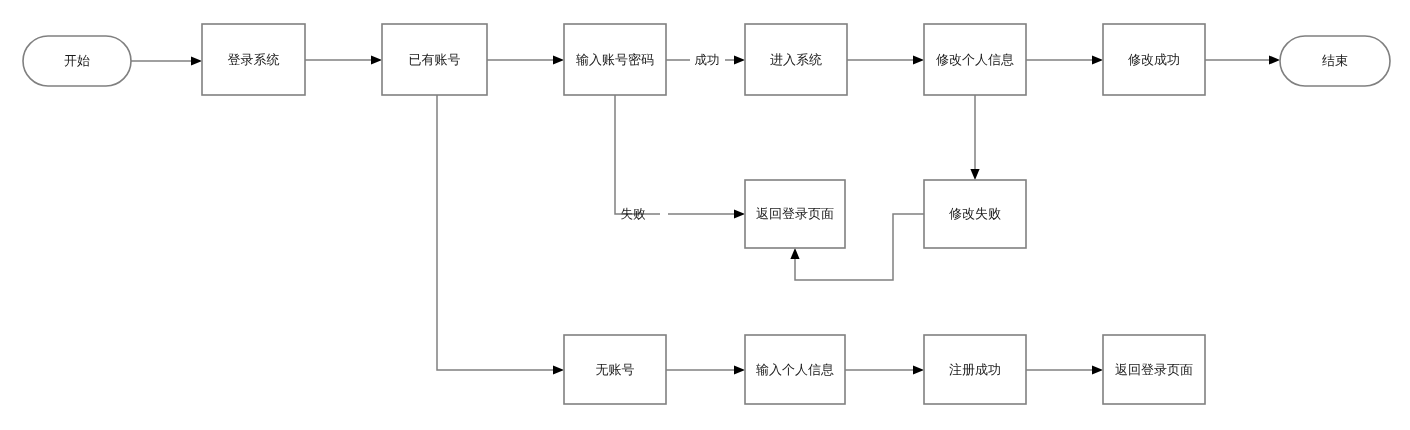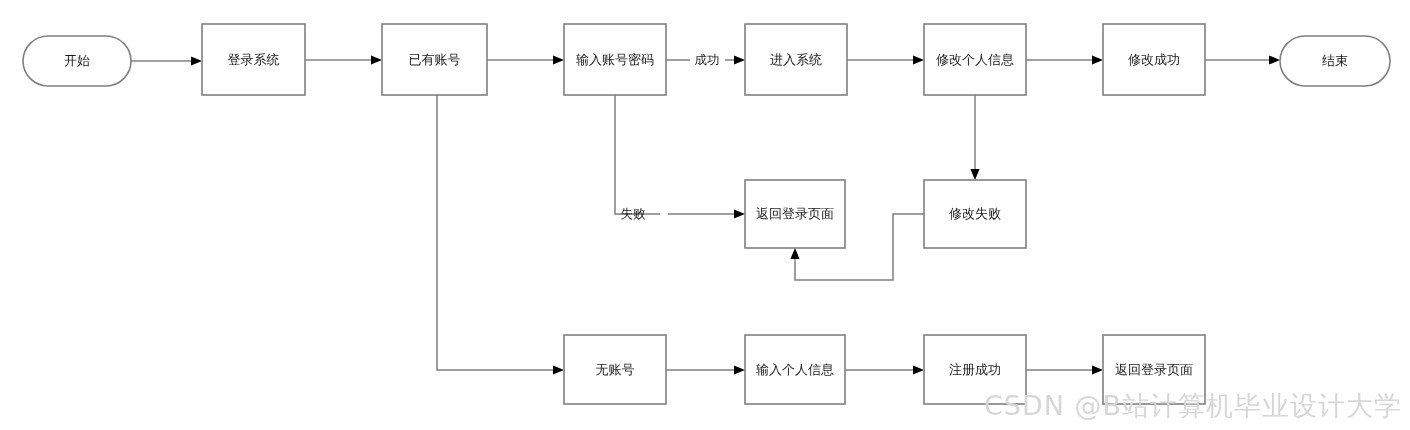--- a/index.html
+++ b/index.html
@@ -185,15 +185,14 @@
           <rect x="924" y="335" width="102" height="69" rx="0" ry="0" class="node-shape"></rect>
           <text x="975" y="370" class="node-label">注册成功</text>
         </g>
         <g>
           <rect x="1103" y="335" width="102" height="69" rx="0" ry="0" class="node-shape"></rect>
           <text x="1154" y="370" class="node-label">返回登录页面</text>
         </g>
       </g>
   </svg>
 
-  <div class="watermark-text">CSDN @B站计算机毕业设计大学</div>
 
 </div>
 
 </body></html>

